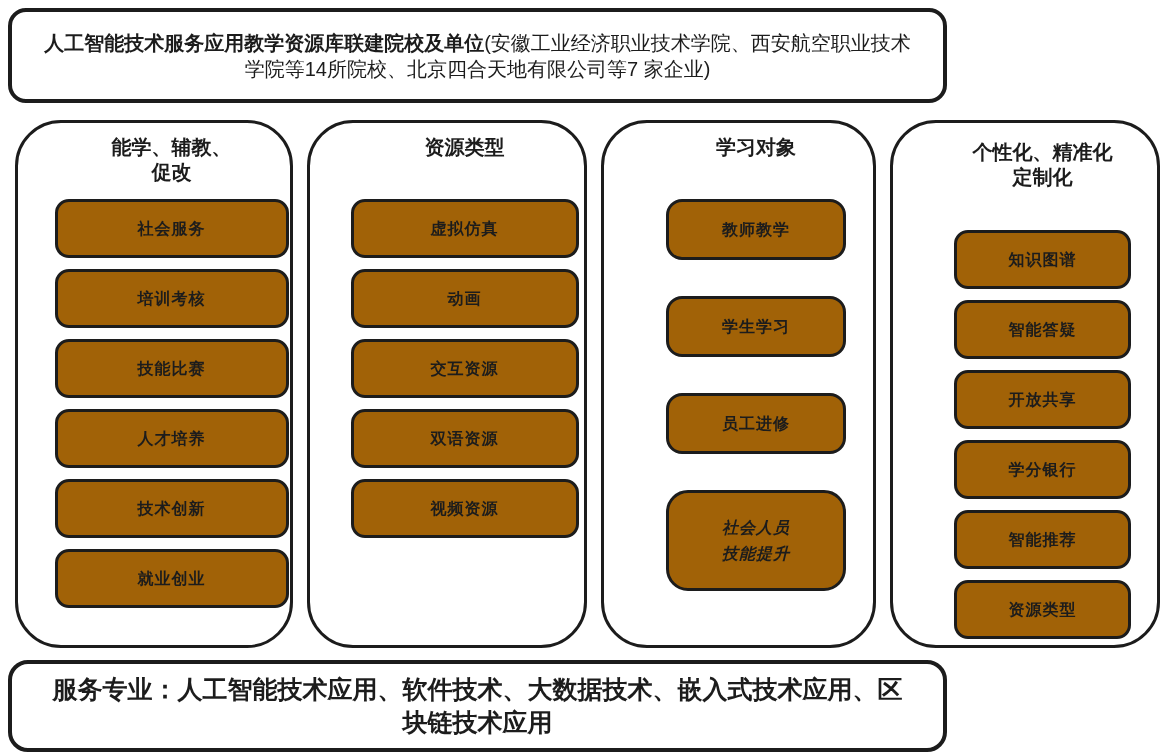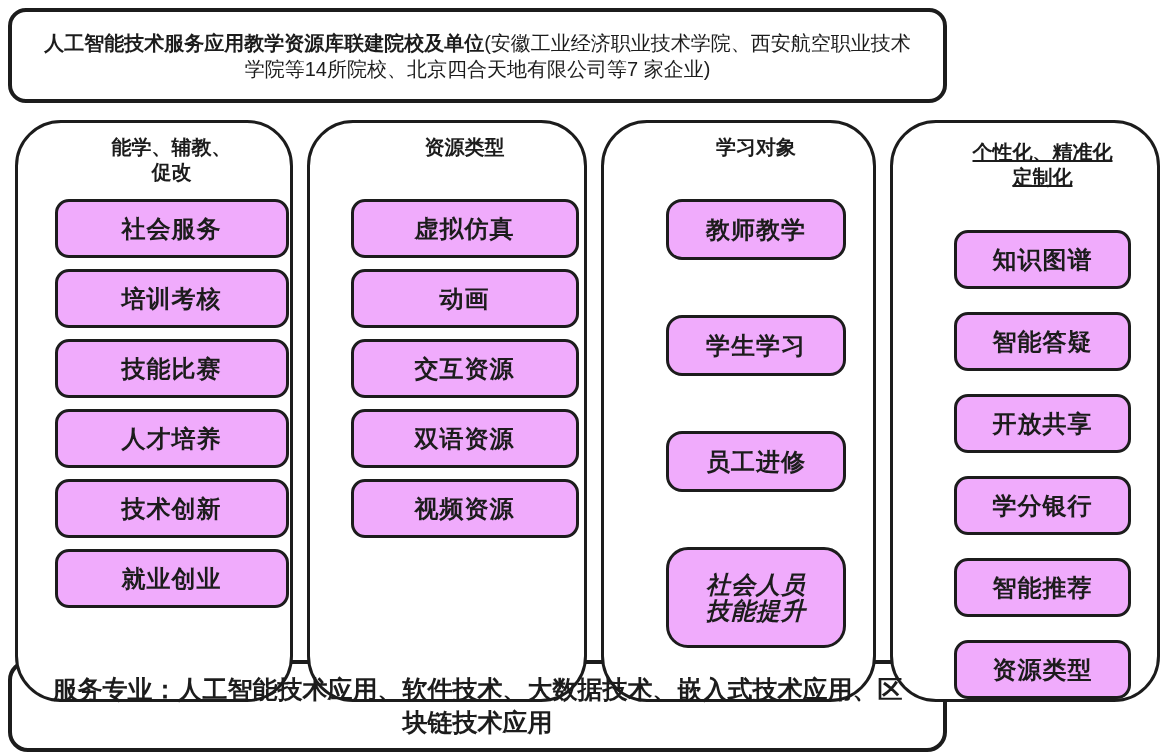--- a/index.html
+++ b/index.html
@@ -52,47 +52,47 @@
   .col-header {
     height: 76px;
     padding-top: 12px;
     font-size: 20px;
     font-weight: bold;
     text-align: center;
     line-height: 25px;
     white-space: pre-line;
     flex: none;
   }
-  .col-d .col-header { height: 107px; padding-top: 17px; text-decoration: underline; }
+  .col-d .col-header { height: 107px; padding-top: 17px; }
   .items {
     display: flex;
     flex-direction: column;
     align-items: center;
     flex: none;
   }
   .box {
     border: 3px solid #1c1c1c;
     border-radius: 14px;
-    background: #f0abfc;
+    background: #a16207;
     display: flex; align-items: center; justify-content: center;
-    font-size: 24px;
+    font-size: 16px;
     font-weight: bold;
     letter-spacing: 1px;
     text-align: right;
     white-space: pre-line;
     line-height: 26px;
   }
   .col-a .items { gap: 11px; }
   .col-a .box { width: 234px; height: 59px; }
   .col-b .items { gap: 11px; }
   .col-b .box { width: 228px; height: 59px; }
-  .col-c .items { gap: 55px; }
+  .col-c .items { gap: 36px; }
   .col-c .box { width: 180px; height: 61px; border-radius: 16px; }
   .col-c .box.tall { height: 101px; border-radius: 22px; font-style: italic; }
-  .col-d .items { gap: 23px; }
+  .col-d .items { gap: 11px; }
   .col-d .box { width: 177px; height: 59px; }
 
   
   .banner.bottom {
     margin-top: 12px;
     height: 92px;
     display: flex; align-items: center; justify-content: center;
     padding: 0 30px;
     border-radius: 20px;
   }

